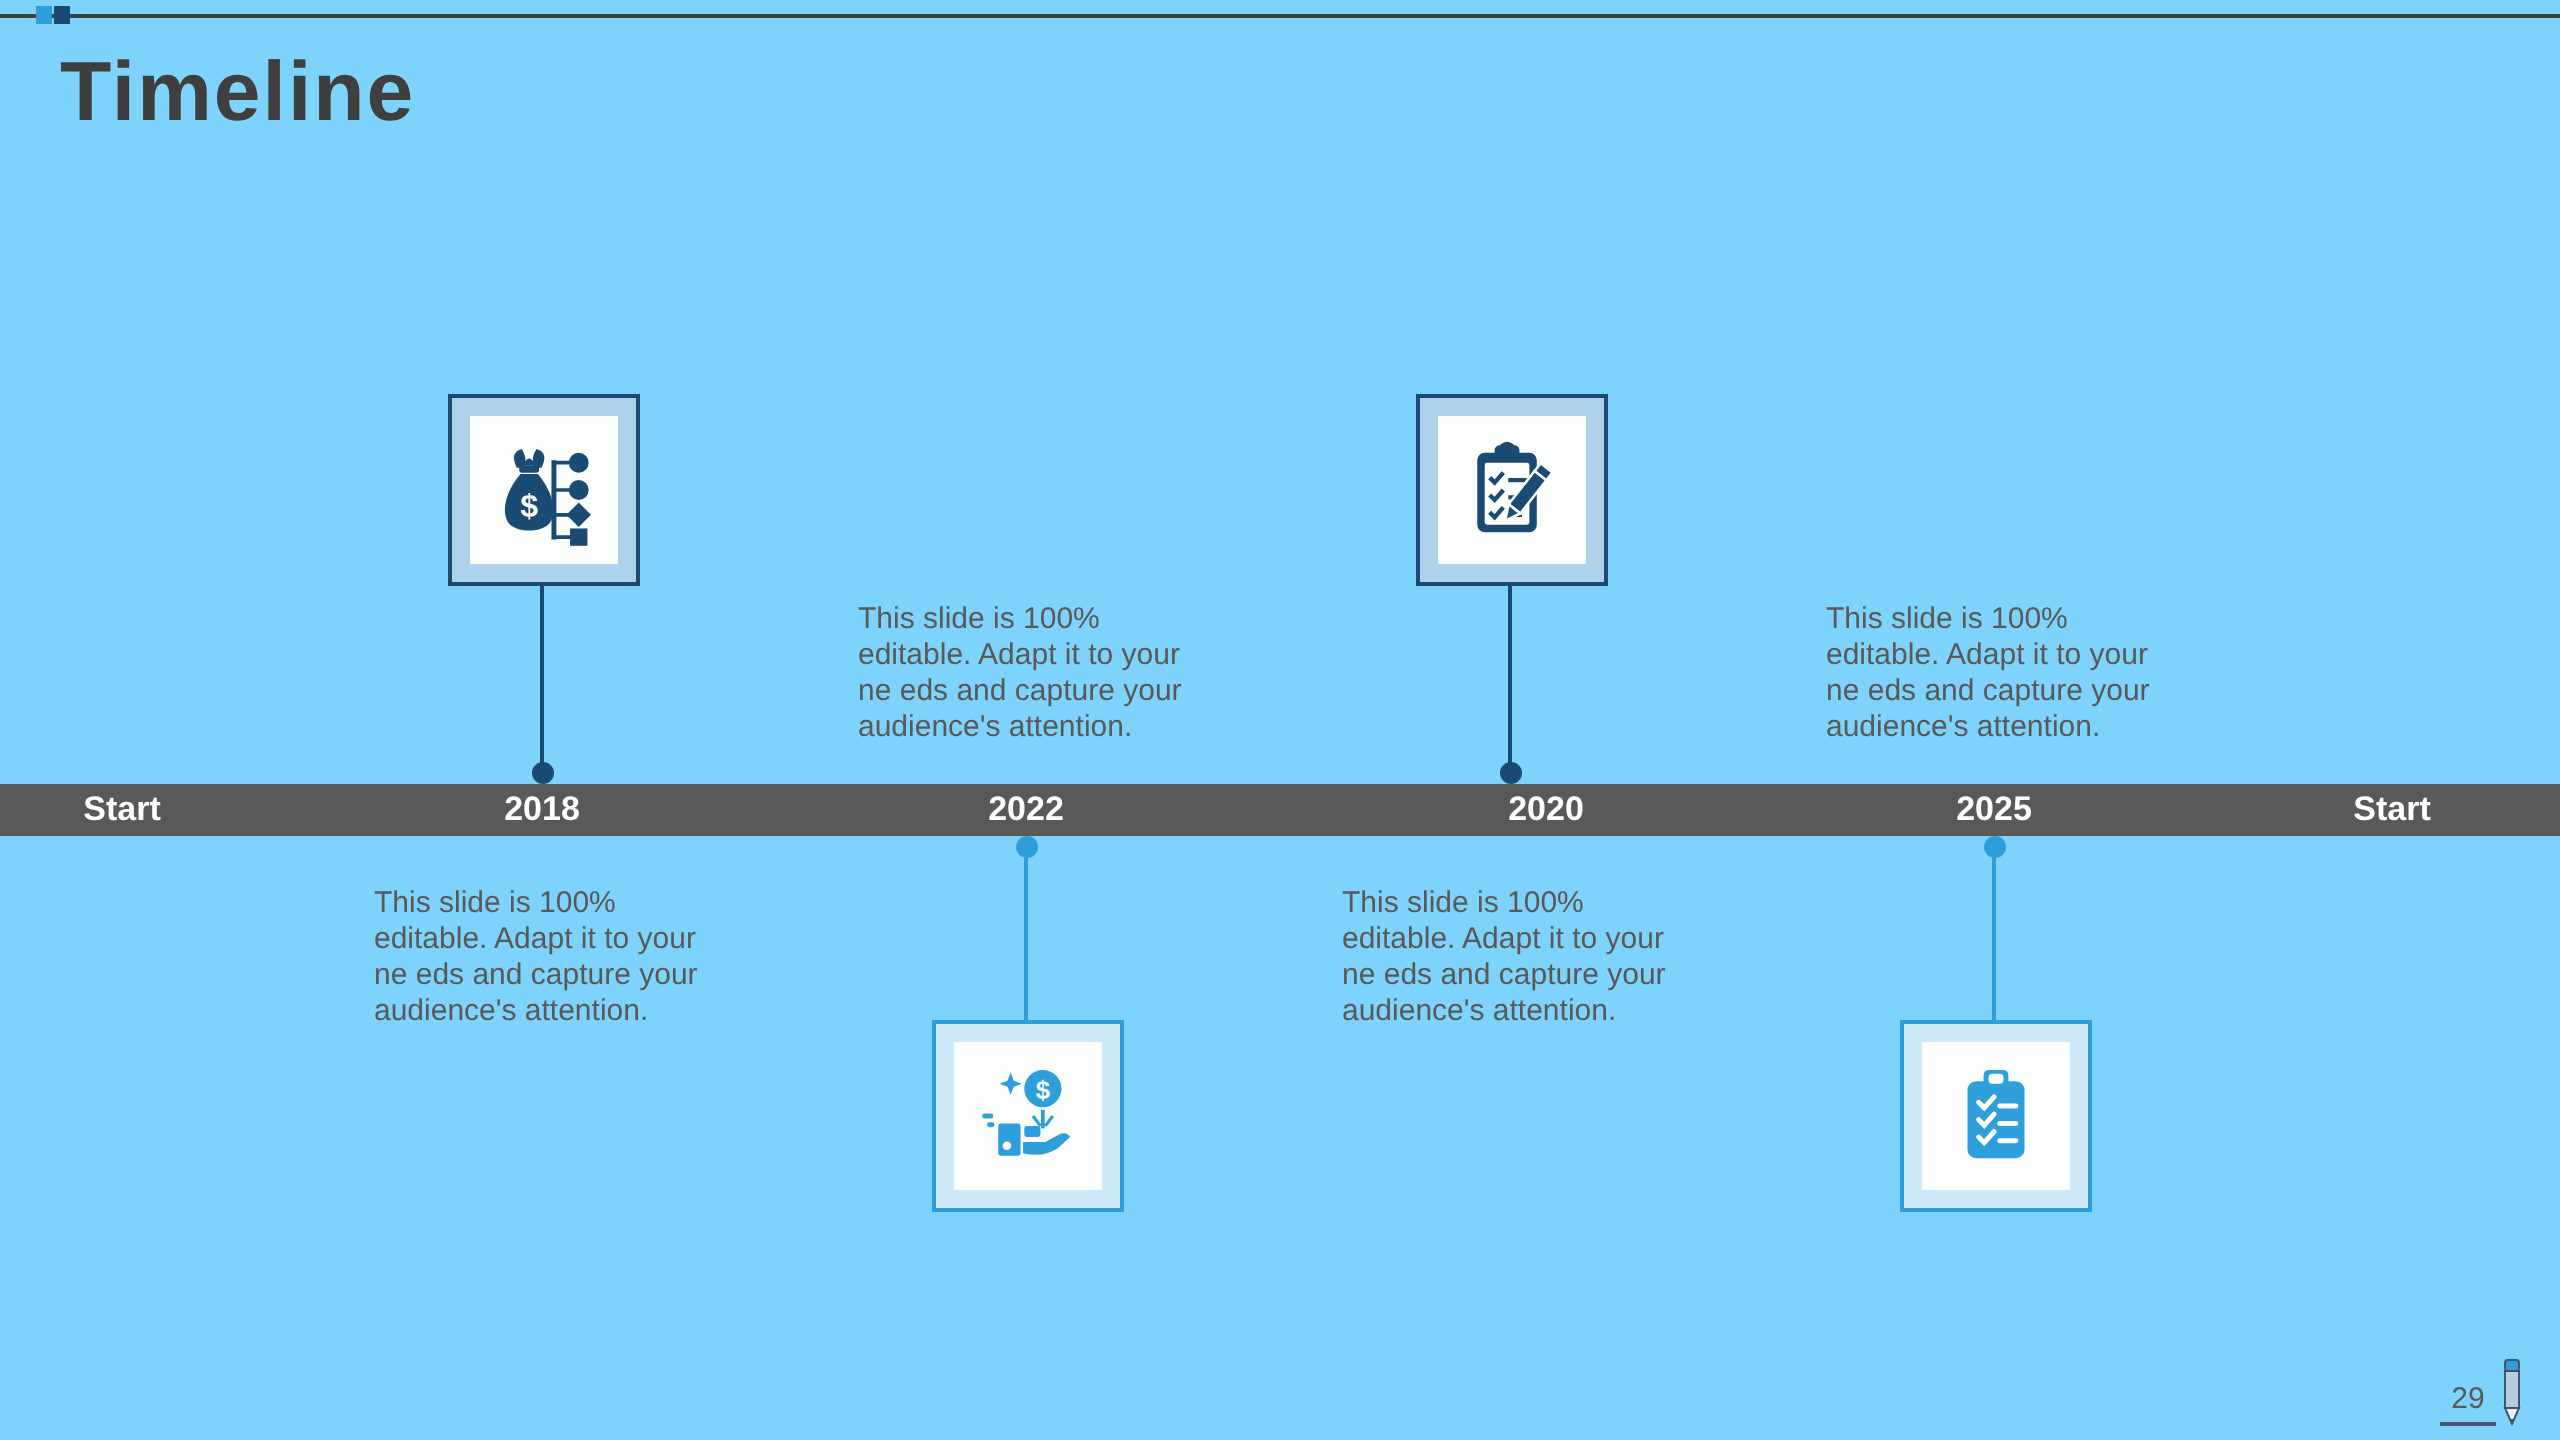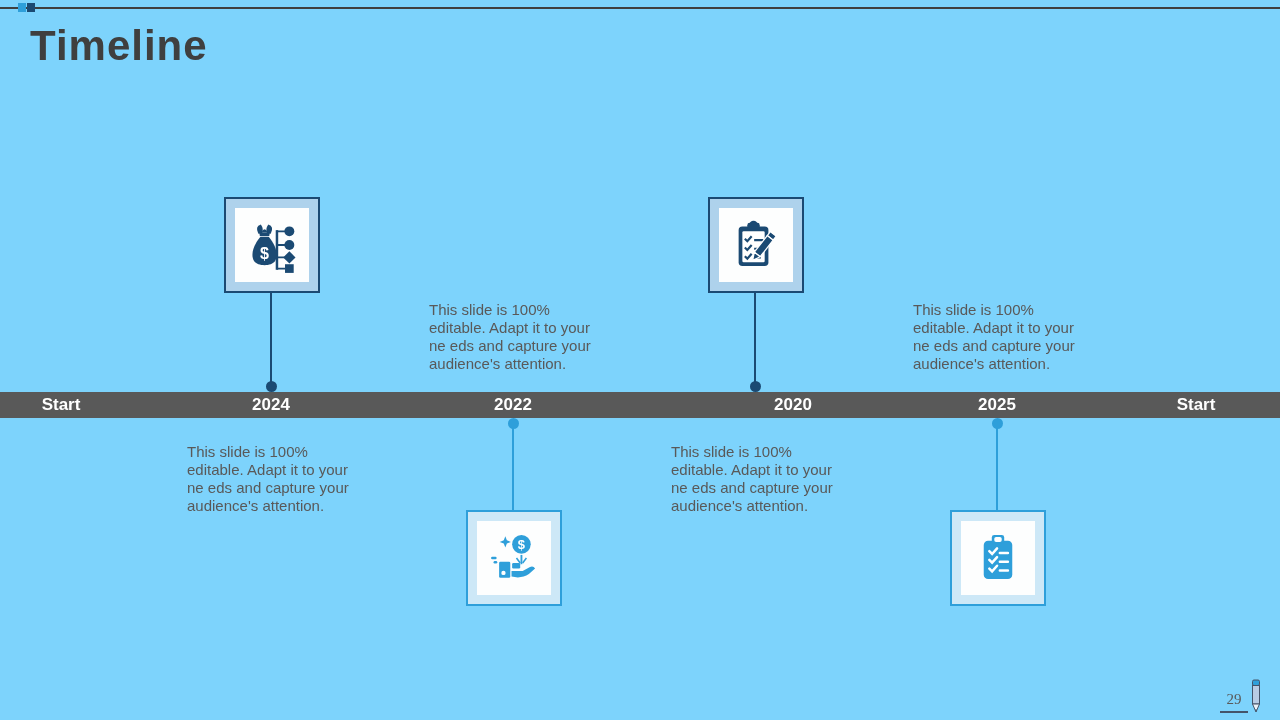--- a/index.html
+++ b/index.html
@@ -33,41 +33,41 @@
   .connector.below{background:#2e9fda;}
   .dot{position:absolute;width:11px;height:11px;border-radius:50%;}
   .dot.above{background:#1b4a73;}
   .dot.below{background:#2e9fda;}
 
   .desc{position:absolute;width:168px;font-size:15px;line-height:18px;color:#595959;
         }
 
   
   .page-num{position:absolute;left:1219px;top:691px;width:30px;text-align:center;
-            font-size:15px;color:#595959;font-family:Liberation Serif, serif;}
+            font-size:15px;color:#595959;}
   .page-underline{position:absolute;left:1220px;top:711px;width:28px;height:2px;background:#44546a;}
   .pencil{position:absolute;left:1250px;top:679px;width:12px;height:34px;}
 </style>
 </head>
 <body>
 
 <div class="slide">
 
   <div class="top-rule">
     <span class="sq sq-light"></span>
     <span class="sq sq-dark"></span>
   </div>
 
   <h1 class="title">Timeline</h1>
 
   <div class="bar">
     <span class="bar-label" style="left:61px">Start</span>
-    <span class="bar-label" style="left:271px">2024</span>
+    <span class="bar-label" style="left:271px">2018</span>
     <span class="bar-label" style="left:513px">2022</span>
-    <span class="bar-label" style="left:793px">2020</span>
+    <span class="bar-label" style="left:773px">2020</span>
     <span class="bar-label" style="left:997px">2025</span>
     <span class="bar-label" style="left:1196px">Start</span>
   </div>
 
   <div class="icon-box above" style="left:224px;top:197px;">
     <div class="icon-inner">
       <svg viewBox="0 0 100 100">
         <g fill="#1b4a73">
           <path d="M58 26 V90" stroke="#1b4a73" stroke-width="4" fill="none"></path>
           <path d="M58 28 H72 M58 50 H72 M58 70 H72 M58 88 H71" stroke="#1b4a73" stroke-width="3" fill="none"></path>

